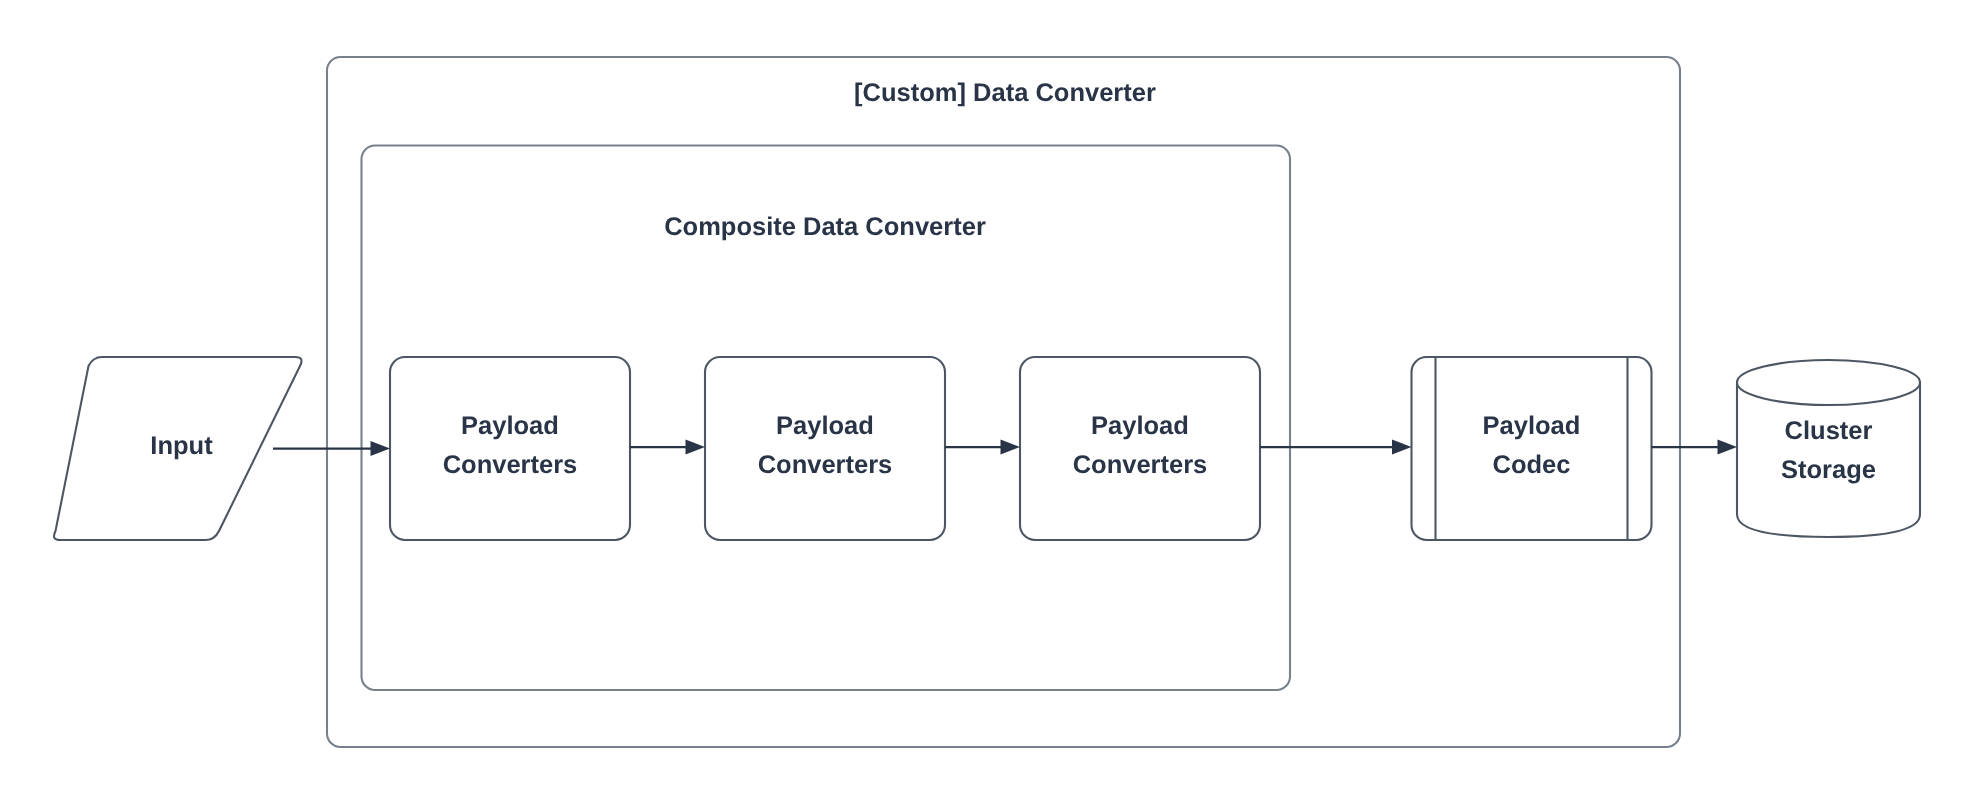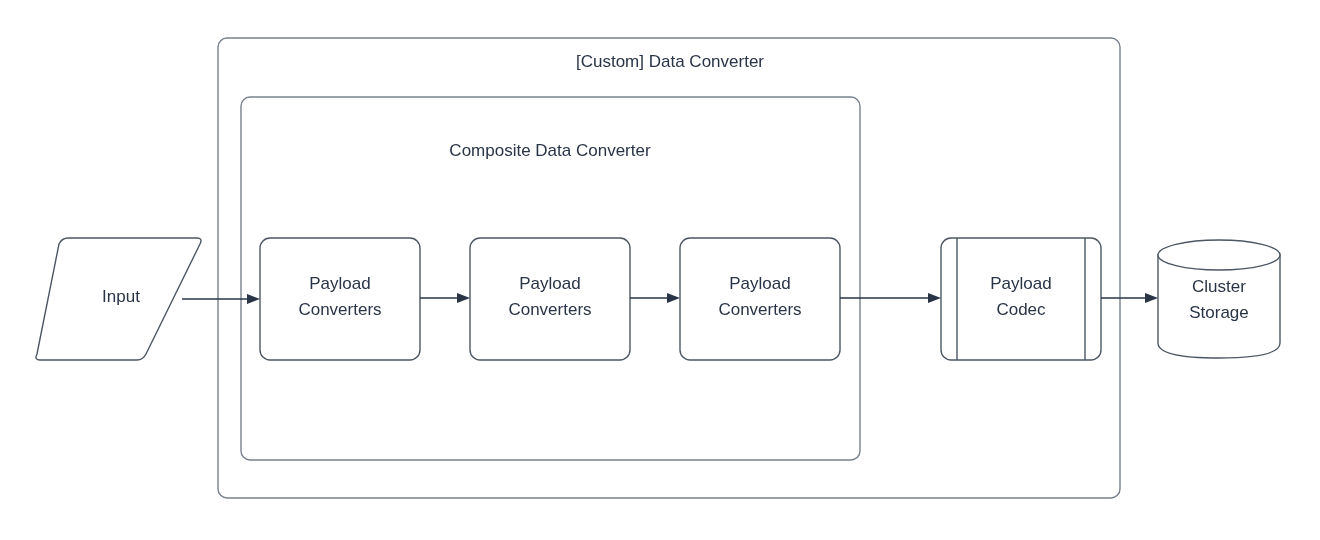--- a/index.html
+++ b/index.html
@@ -12,20 +12,21 @@
     height: 540px;
     font-family: "Liberation Sans", sans-serif;
     color: #293447;
     overflow: hidden;
   }
   #canvas {
     position: relative;
     width: 1320px;
     height: 540px;
     background: #ffffff;
+    font-weight: bold;
   }
   .diagram-svg {
     position: absolute;
     top: 0;
     left: 0;
     width: 1320px;
     height: 540px;
   }
   .node-label {
     font-family: "Liberation Sans", sans-serif;

